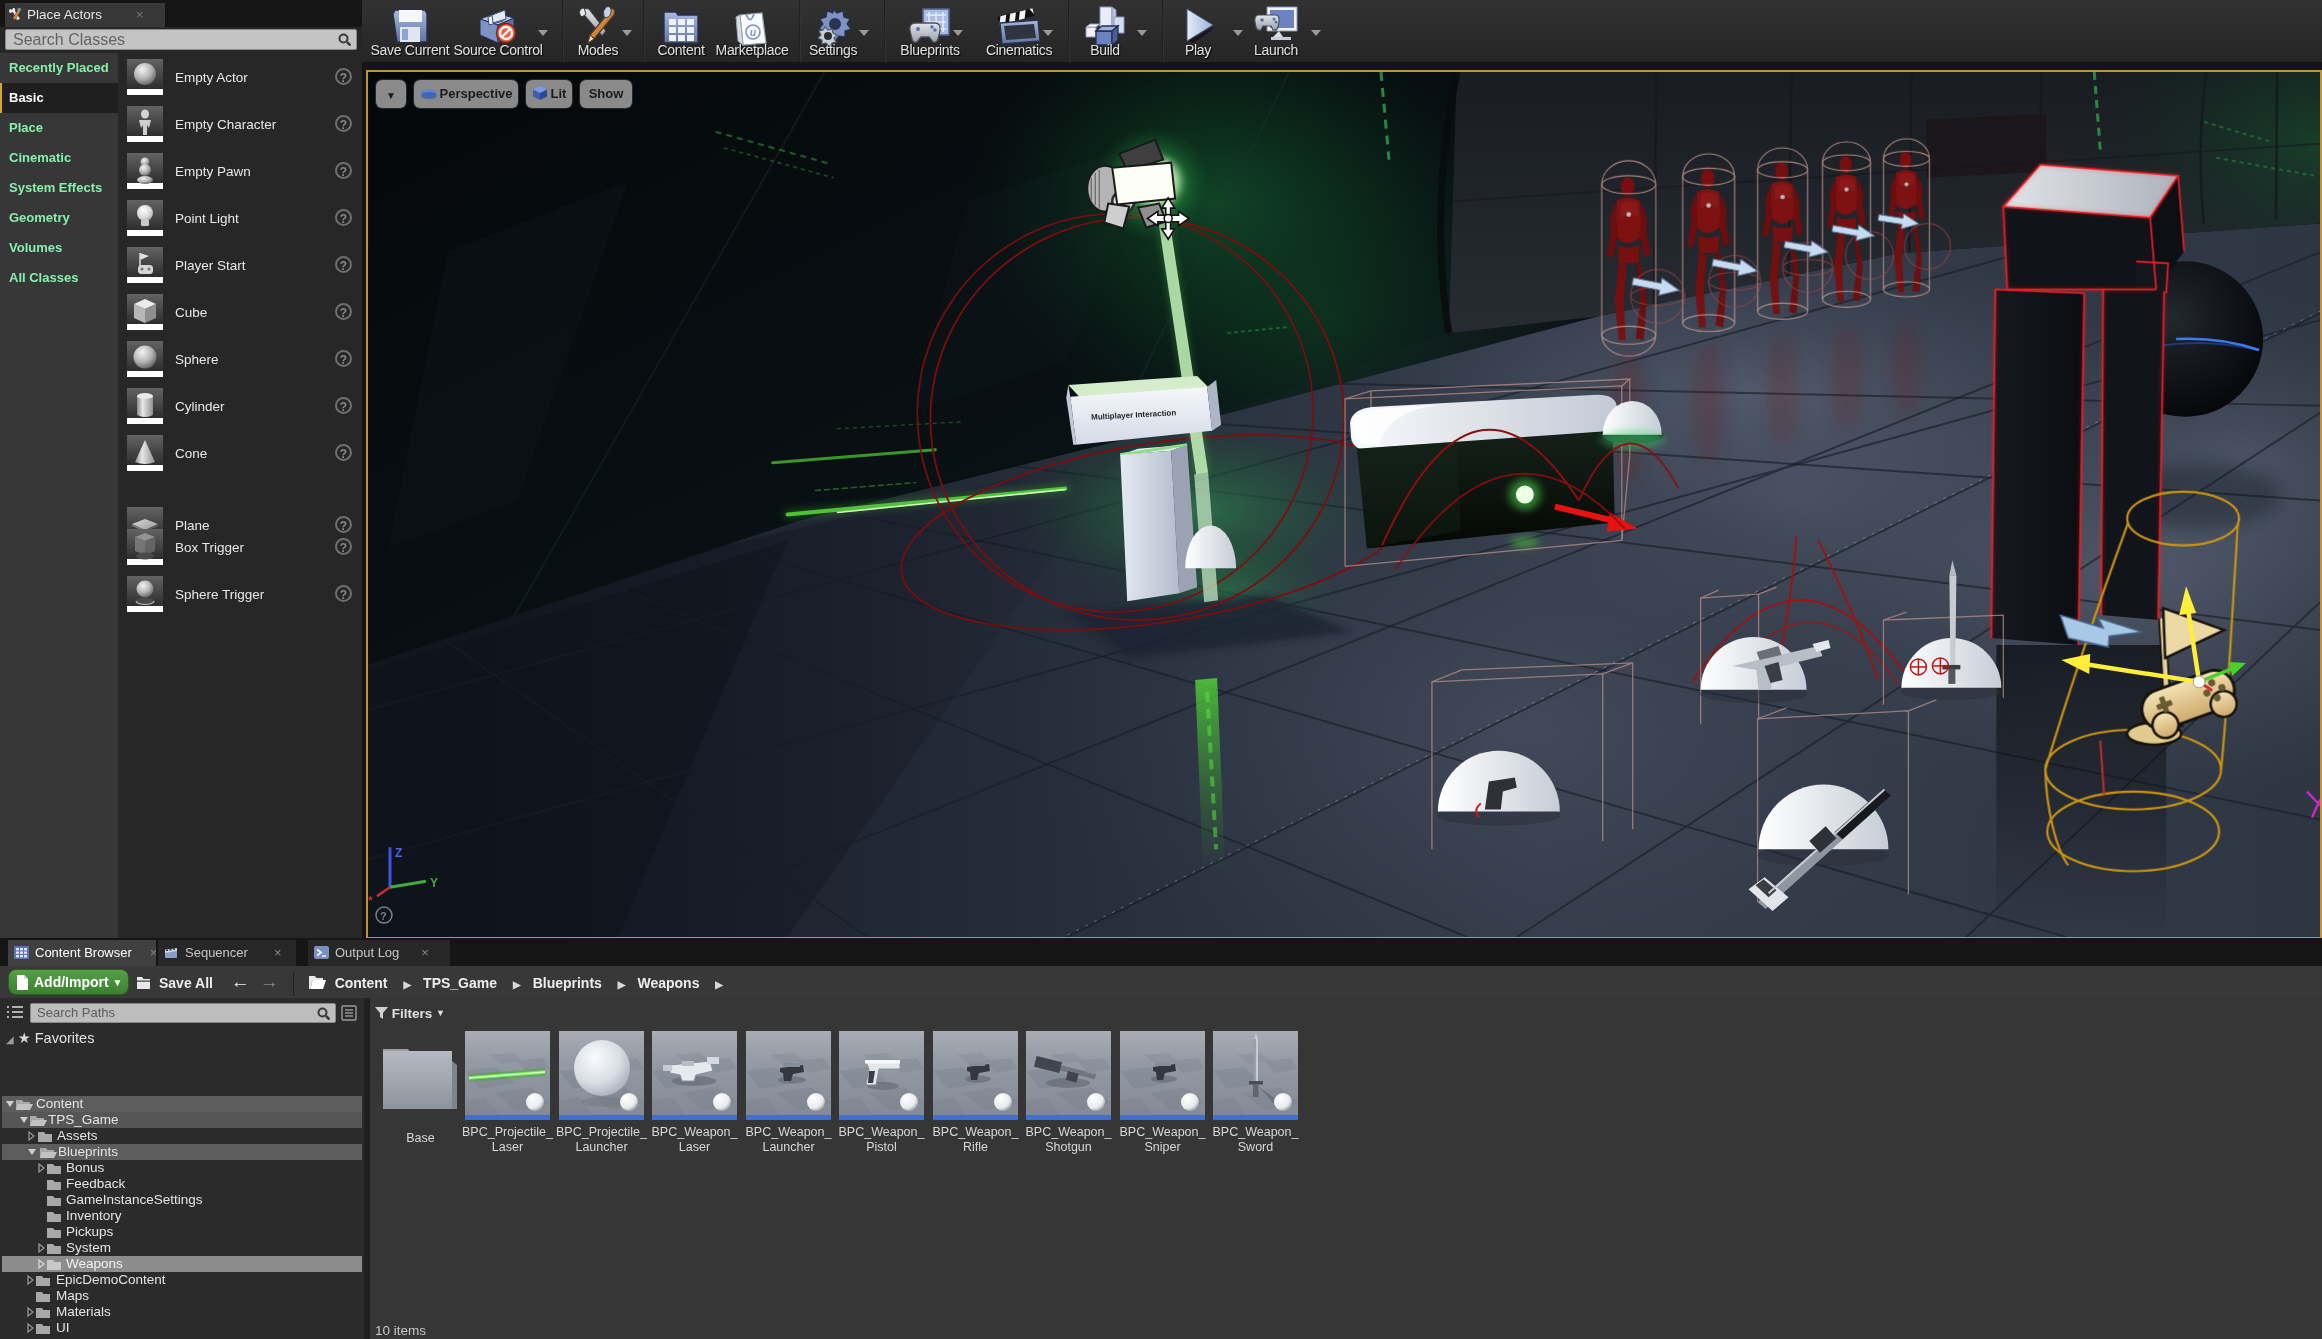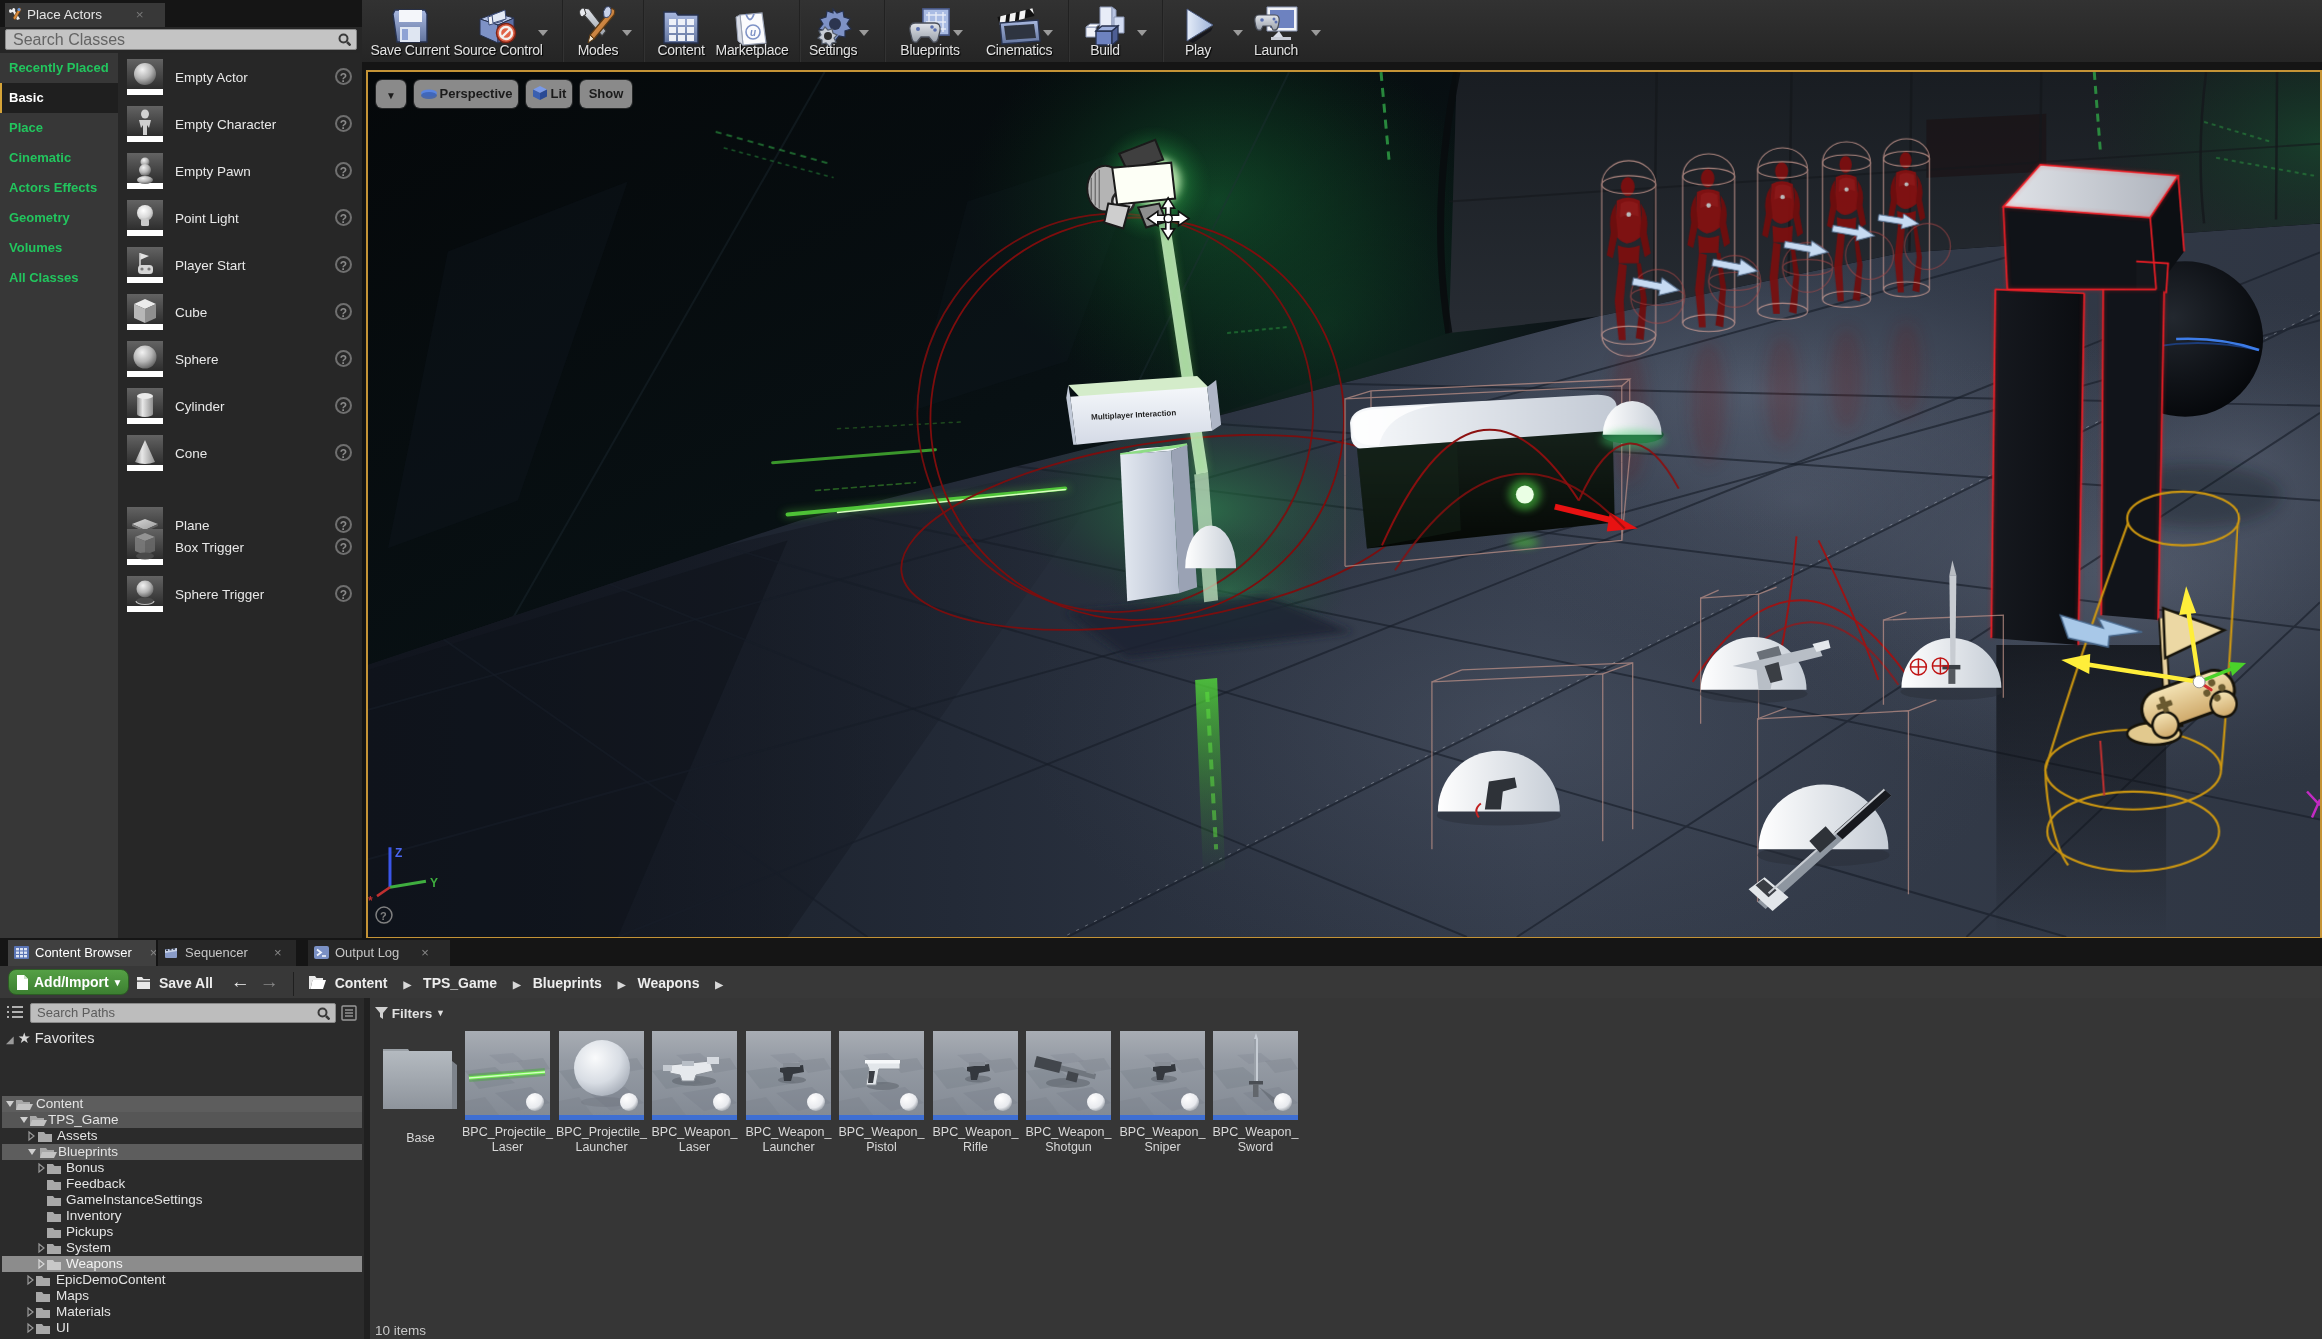--- a/index.html
+++ b/index.html
@@ -7,21 +7,21 @@
 #root{position:relative;width:2322px;height:1339px;background:#141414;overflow:hidden;
  font-family:"Liberation Sans",sans-serif;color:#ddd;}
 .abs{position:absolute;}
 
 #pa{left:0;top:0;width:362px;height:938px;background:#262626;}
 #pa-tabstrip{left:0;top:0;width:362px;height:27px;background:#151515;}
 #pa-tab{left:5px;top:3px;width:160px;height:24px;background:#383838;color:#e4e4e4;font-size:13.5px;line-height:24px;}
 #pa-search{left:5px;top:29px;width:352px;height:21px;background:#c4c4c4;border:1px solid #8a8a8a;border-radius:2px;
  color:#646464;font-size:16px;line-height:19px;padding-left:7px;}
 #pa-cats{left:0;top:53px;width:118px;height:885px;background:#373737;}
-.cat{position:absolute;left:0;width:118px;height:30px;color:#22c55e;font-size:13px;font-weight:bold;line-height:30px;padding-left:9px;}
+.cat{position:absolute;left:0;width:118px;height:30px;color:#86efac;font-size:13px;font-weight:bold;line-height:30px;padding-left:9px;}
 .cat.sel{background:#1f1f1f;border-left:2px solid #d6a438;padding-left:7px;color:#fff;}
 #pa-list{left:118px;top:53px;width:242px;height:885px;background:#272727;}
 .pitem{position:absolute;left:0;width:242px;height:47px;}
 .pthumb{position:absolute;left:9px;top:5px;width:36px;height:36px;background:linear-gradient(#636363,#2e2e2e 82%,#fff 82%);}
 .plabel{position:absolute;left:57px;top:0;height:47px;line-height:47px;font-size:13.5px;color:#e8e8e8;}
 .pq{position:absolute;right:8px;top:14px;width:17px;height:17px;border:2px solid #6f6f6f;border-radius:50%;
  color:#8a8a8a;font-size:12px;font-weight:bold;text-align:center;line-height:16px;}
 
 #toolbar{left:362px;top:0;width:1960px;height:62px;background:linear-gradient(#323232,#252525);}
 #toolbar-under{left:362px;top:62px;width:1960px;height:8px;background:#151515;}
@@ -247,21 +247,21 @@
         </svg> Place Actors <span style="color:#777;margin-left:30px;">×</span></div>
   <div class="abs" id="pa-search">Search Classes<svg width="13" height="13" style="position:absolute;right:5px;top:3px;">
           <circle cx="5.5" cy="5.5" r="4" fill="none" stroke="#3a3a3a" stroke-width="2"></circle>
           <line x1="9" y1="9" x2="12.5" y2="12.5" stroke="#3a3a3a" stroke-width="2.5"></line>
         </svg></div>
   <div class="abs" id="pa-cats">
     <div class="cat" style="top:0px;">Recently Placed</div>
     <div class="cat sel" style="top:30px;">Basic</div>
     <div class="cat" style="top:60px;">Place</div>
     <div class="cat" style="top:90px;">Cinematic</div>
-    <div class="cat" style="top:120px;">Actors Effects</div>
+    <div class="cat" style="top:120px;">System Effects</div>
     <div class="cat" style="top:150px;">Geometry</div>
     <div class="cat" style="top:180px;">Volumes</div>
     <div class="cat" style="top:210px;">All Classes</div>
   </div>
   <div class="abs" id="pa-list">
     <div class="pitem" style="top:1px;">
           <div class="pthumb"><svg width="36" height="36">
               <circle cx="18" cy="15" r="11" fill="url(#gsph)"></circle>
             </svg></div>
           <div class="plabel">Empty Actor</div>

